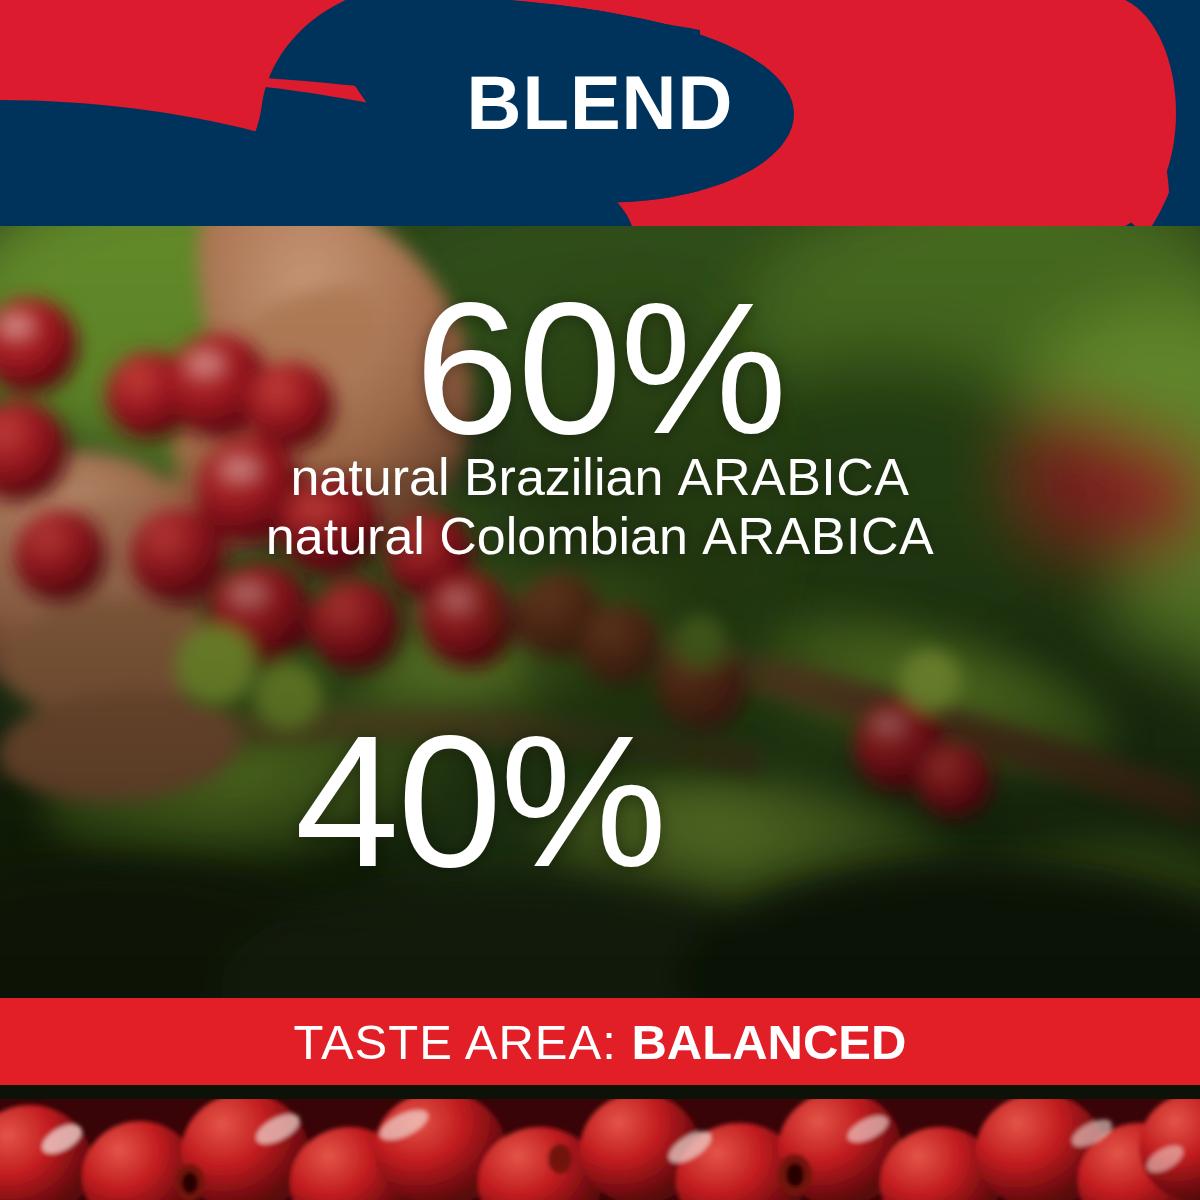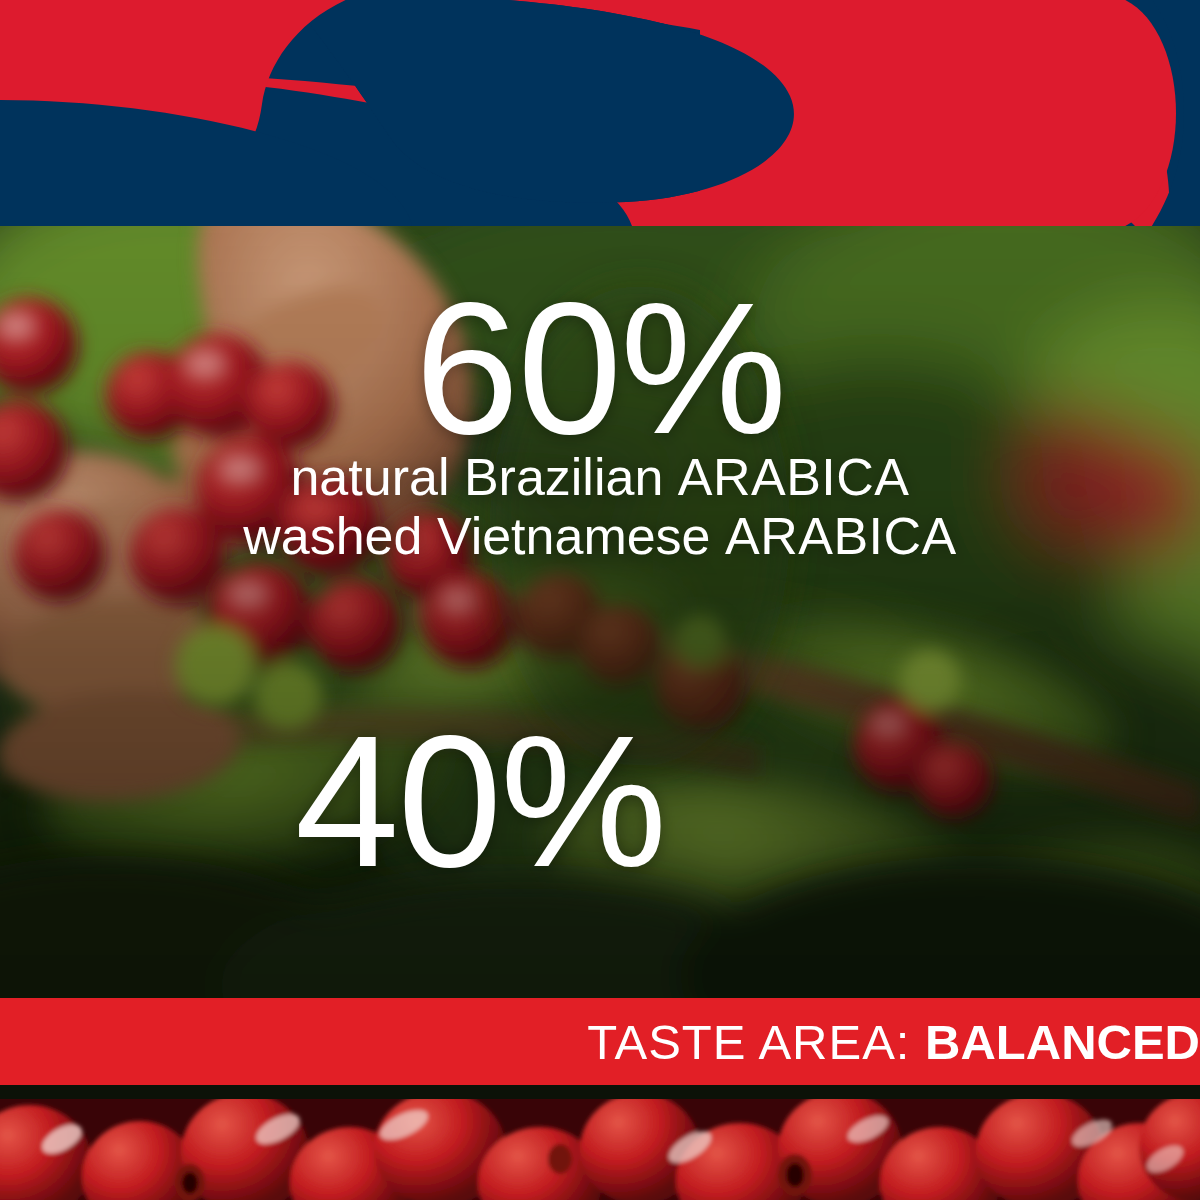--- a/index.html
+++ b/index.html
@@ -111,21 +111,21 @@
   
   .taste-bar {
     position: absolute;
     left: 0;
     top: 998px;
     width: 1200px;
     height: 87px;
     background: #e21f26;
     display: flex;
     align-items: center;
-    justify-content: flex-end;
+    justify-content: center;
   }
   .taste-text {
     color: #ffffff;
     font-size: 49px;
     line-height: 52px;
     font-weight: 300;
     letter-spacing: 1px;
     white-space: nowrap;
   }
   .taste-text b {
@@ -201,20 +201,21 @@
                C96,230 40,226 0,226 Z"></path>
 
       <path fill="#00335c" d="M0,100 C120,100 250,122 330,156
                C382,178 408,204 412,226
                L0,226 Z"></path>
 
       <path fill="#00335c" d="M1148,-6 L1200,-6 L1200,232 L1148,232
                C1176,190 1184,150 1184,113
                C1184,70 1174,28 1148,-6 Z"></path>
     </svg>
+    <div class="header-title">BLEND</div>
   </div>
 
   <div class="photo">
     <svg class="photo-svg" viewBox="0 0 1200 772" preserveAspectRatio="none">
       <defs>
         <radialGradient id="gleafA" cx="50%" cy="45%" r="70%">
           <stop offset="0%" stop-color="#7fa832"></stop>
           <stop offset="100%" stop-color="#2d4a14"></stop>
         </radialGradient>
         <radialGradient id="gleafB" cx="40%" cy="35%" r="75%">
@@ -332,21 +333,21 @@
 
   <div class="copy">
 
     <div class="pct pct-60">60%</div>
 
     <div class="desc desc-60">
       <div>
         <span>natural Brazilian </span><b>ARABICA</b>
       </div>
       <div>
-        <span>washed Vietnamese </span><b>ARABICA</b>
+        <span>natural Colombian </span><b>ARABICA</b>
       </div>
     </div>
 
     <div class="pct pct-40">40%</div>
 
   </div>
 
   <div class="taste-bar">
     <div class="taste-text"><span>TASTE AREA: </span><b>BALANCED</b></div>
   </div>

